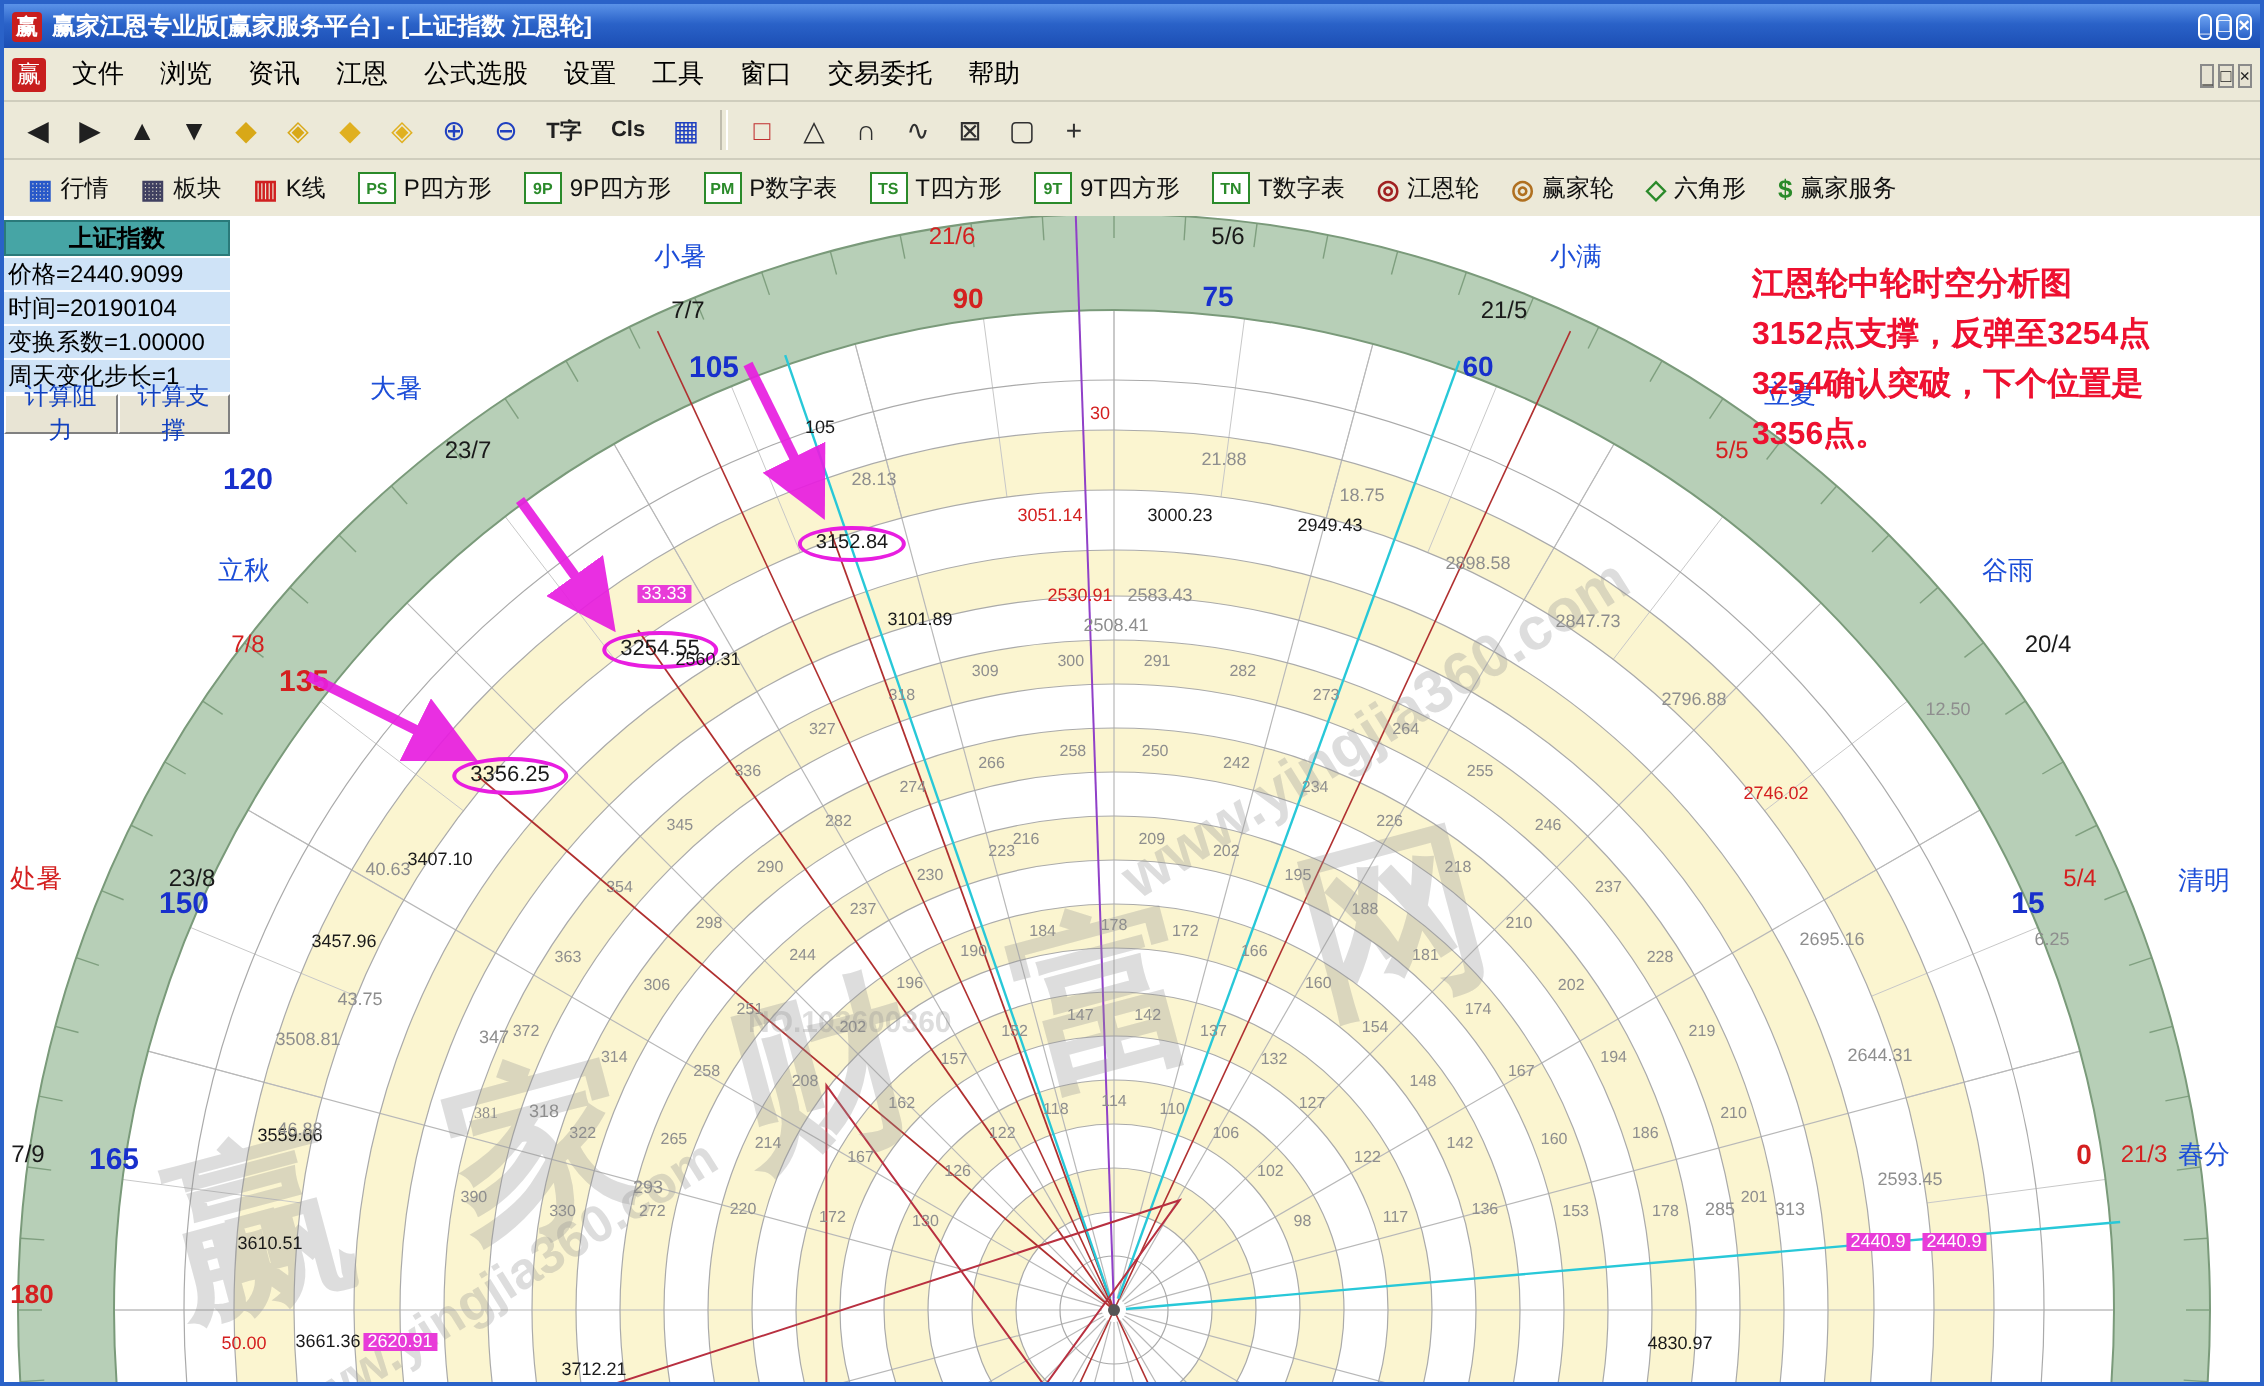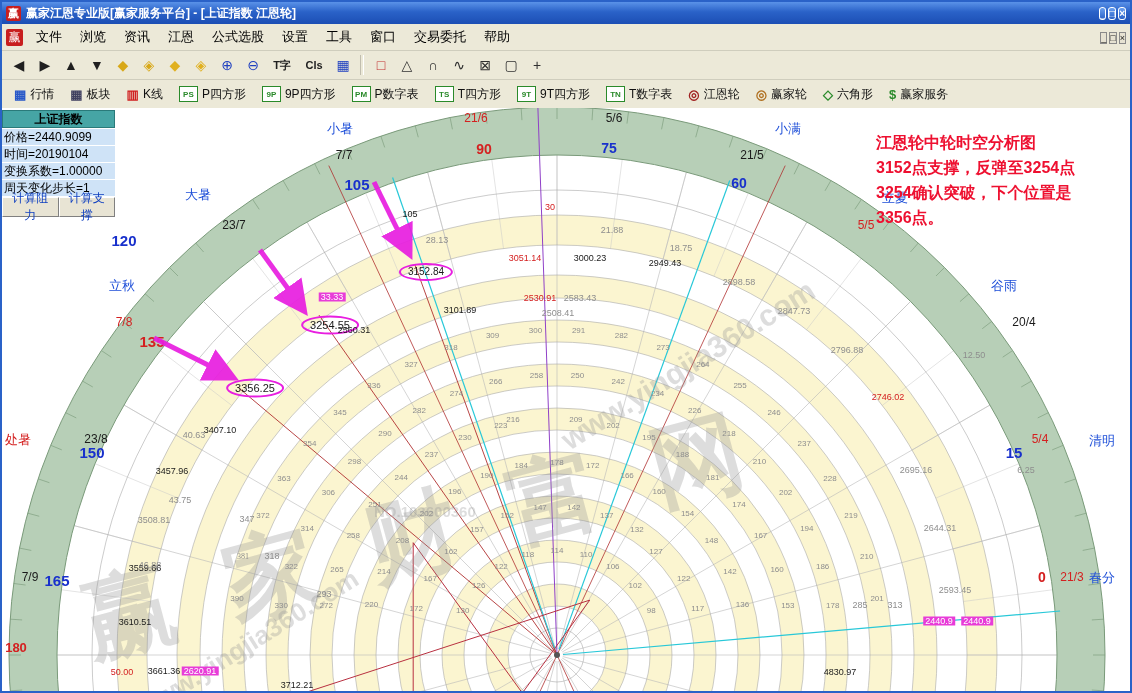--- a/index.html
+++ b/index.html
@@ -500,21 +500,21 @@
         <div class="wl lk" style="left: 342px; top: 47px; font-size: 12px;">7/7</div>
         <div class="wl lk" style="left: 750px; top: 47px; font-size: 12px;">21/5</div>
         <div class="wl lk" style="left: 612px; top: 10px; font-size: 12px;">5/6</div>
         <div class="wl lr" style="left: 474px; top: 10px; font-size: 12px;">21/6</div>
         <div class="wl lk" style="left: 232px; top: 117px; font-size: 12px;">23/7</div>
         <div class="wl lr" style="left: 864px; top: 117px; font-size: 12px;">5/5</div>
         <div class="wl lr" style="left: 122px; top: 214px; font-size: 12px;">7/8</div>
         <div class="wl lk" style="left: 1022px; top: 214px; font-size: 12px;">20/4</div>
         <div class="wl lk" style="left: 94px; top: 331px; font-size: 12px;">23/8</div>
         <div class="wl lr" style="left: 1038px; top: 331px; font-size: 12px;">5/4</div>
-        <div class="wl lk" style="left: 12px; top: 469px; font-size: 12px; margin-left: 16px;">7/9</div>
+        <div class="wl lk" style="left: 12px; top: 469px; font-size: 12px;">7/9</div>
         <div class="wl lr" style="left: 1070px; top: 469px; font-size: 12px;">21/3</div>
         <div class="wl lr" style="left: 482px; top: 41px; font-size: 14px; font-weight: bold;">90</div>
         <div class="wl lb" style="left: 607px; top: 40px; font-size: 14px; font-weight: bold;">75</div>
         <div class="wl lb" style="left: 355px; top: 76px; font-size: 15px; font-weight: bold;">105</div>
         <div class="wl lb" style="left: 737px; top: 75px; font-size: 14px; font-weight: bold;">60</div>
         <div class="wl lb" style="left: 122px; top: 132px; font-size: 15px; font-weight: bold;">120</div>
         <div class="wl lr" style="left: 150px; top: 233px; font-size: 15px; font-weight: bold;">135</div>
         <div class="wl lb" style="left: 90px; top: 344px; font-size: 15px; font-weight: bold;">150</div>
         <div class="wl lb" style="left: 1012px; top: 344px; font-size: 15px; font-weight: bold;">15</div>
         <div class="wl lb" style="left: 55px; top: 472px; font-size: 15px; font-weight: bold;">165</div>

